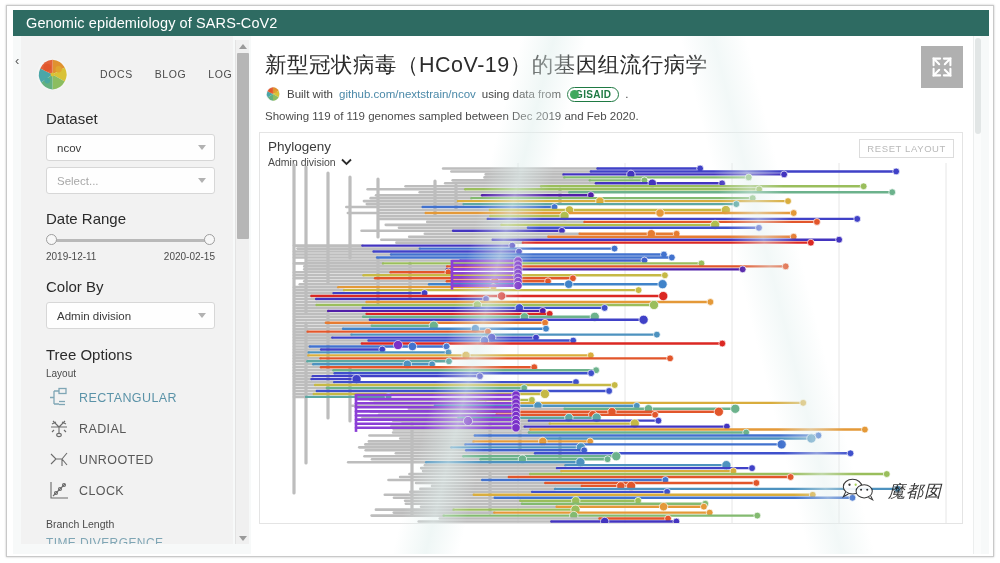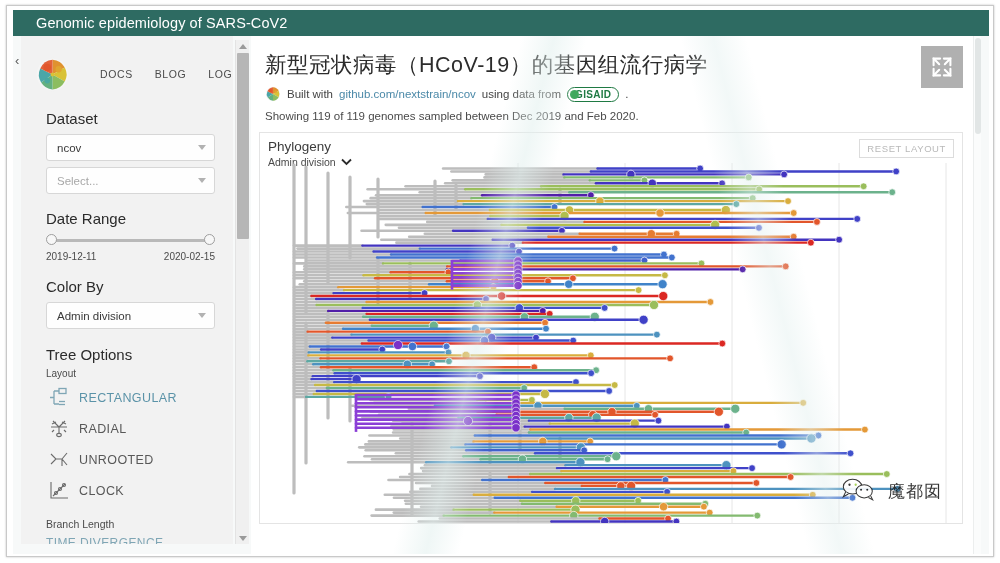--- a/index.html
+++ b/index.html
@@ -26,21 +26,21 @@
   #title-bar {
     position: absolute;
     left: 6px; top: 4px;
     width: 976px; height: 26px;
     background: #2e6b62;
     display: flex; align-items: center;
   }
   #title-bar .title-text {
     color: #ffffff;
     font-size: 14.5px;
-    padding-left: 23px;
+    padding-left: 13px;
     letter-spacing: .1px;
     white-space: nowrap;
   }
 
   
   #app-body {
     position: absolute;
     left: 6px; top: 30px;
     width: 976px; height: 518px;
     background: #f7f9f9;
@@ -331,20 +331,21 @@
     overflow: hidden;
   }
 
   
   #watermark {
     position: absolute;
     right: 20px; bottom: 18px;
     display: flex; align-items: center; gap: 13px;
     z-index: 8;
     opacity: .9;
+    font-style: italic;
   }
   #watermark .wm-text {
     font-size: 17px;
     color: #1d1d1d;
     letter-spacing: 1px;
     font-family: "DejaVu Sans", sans-serif;
   }
 
   
   #main-scrollbar {

